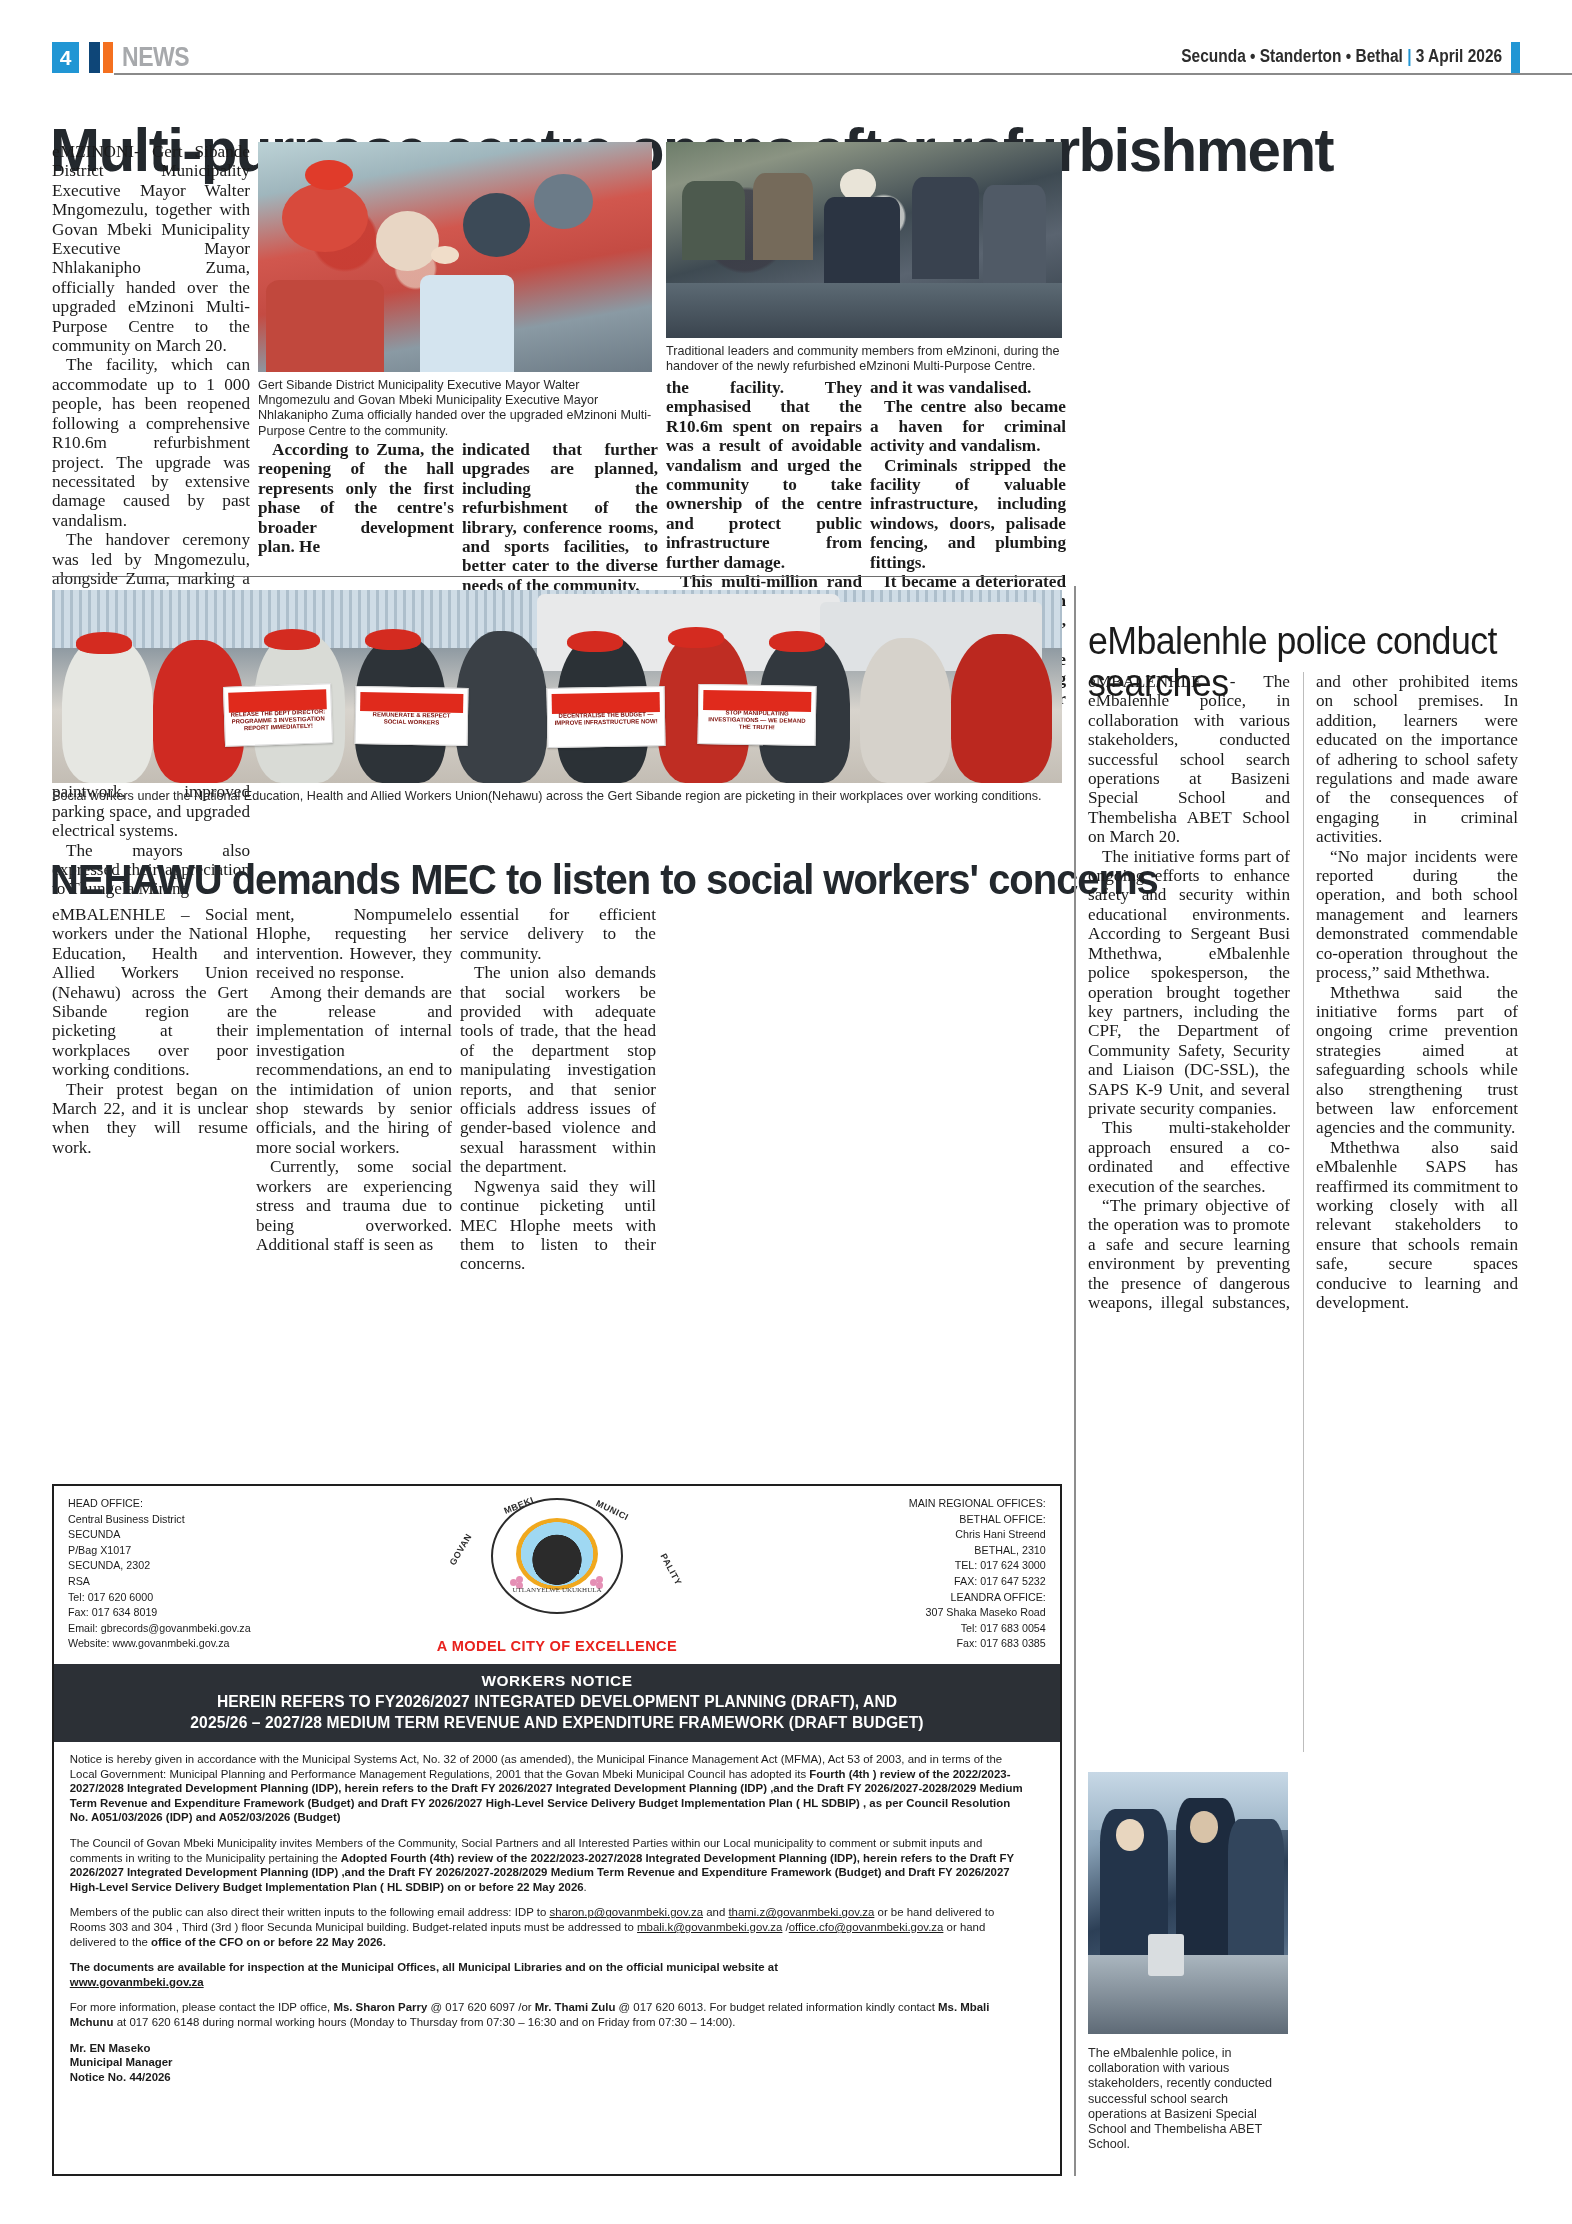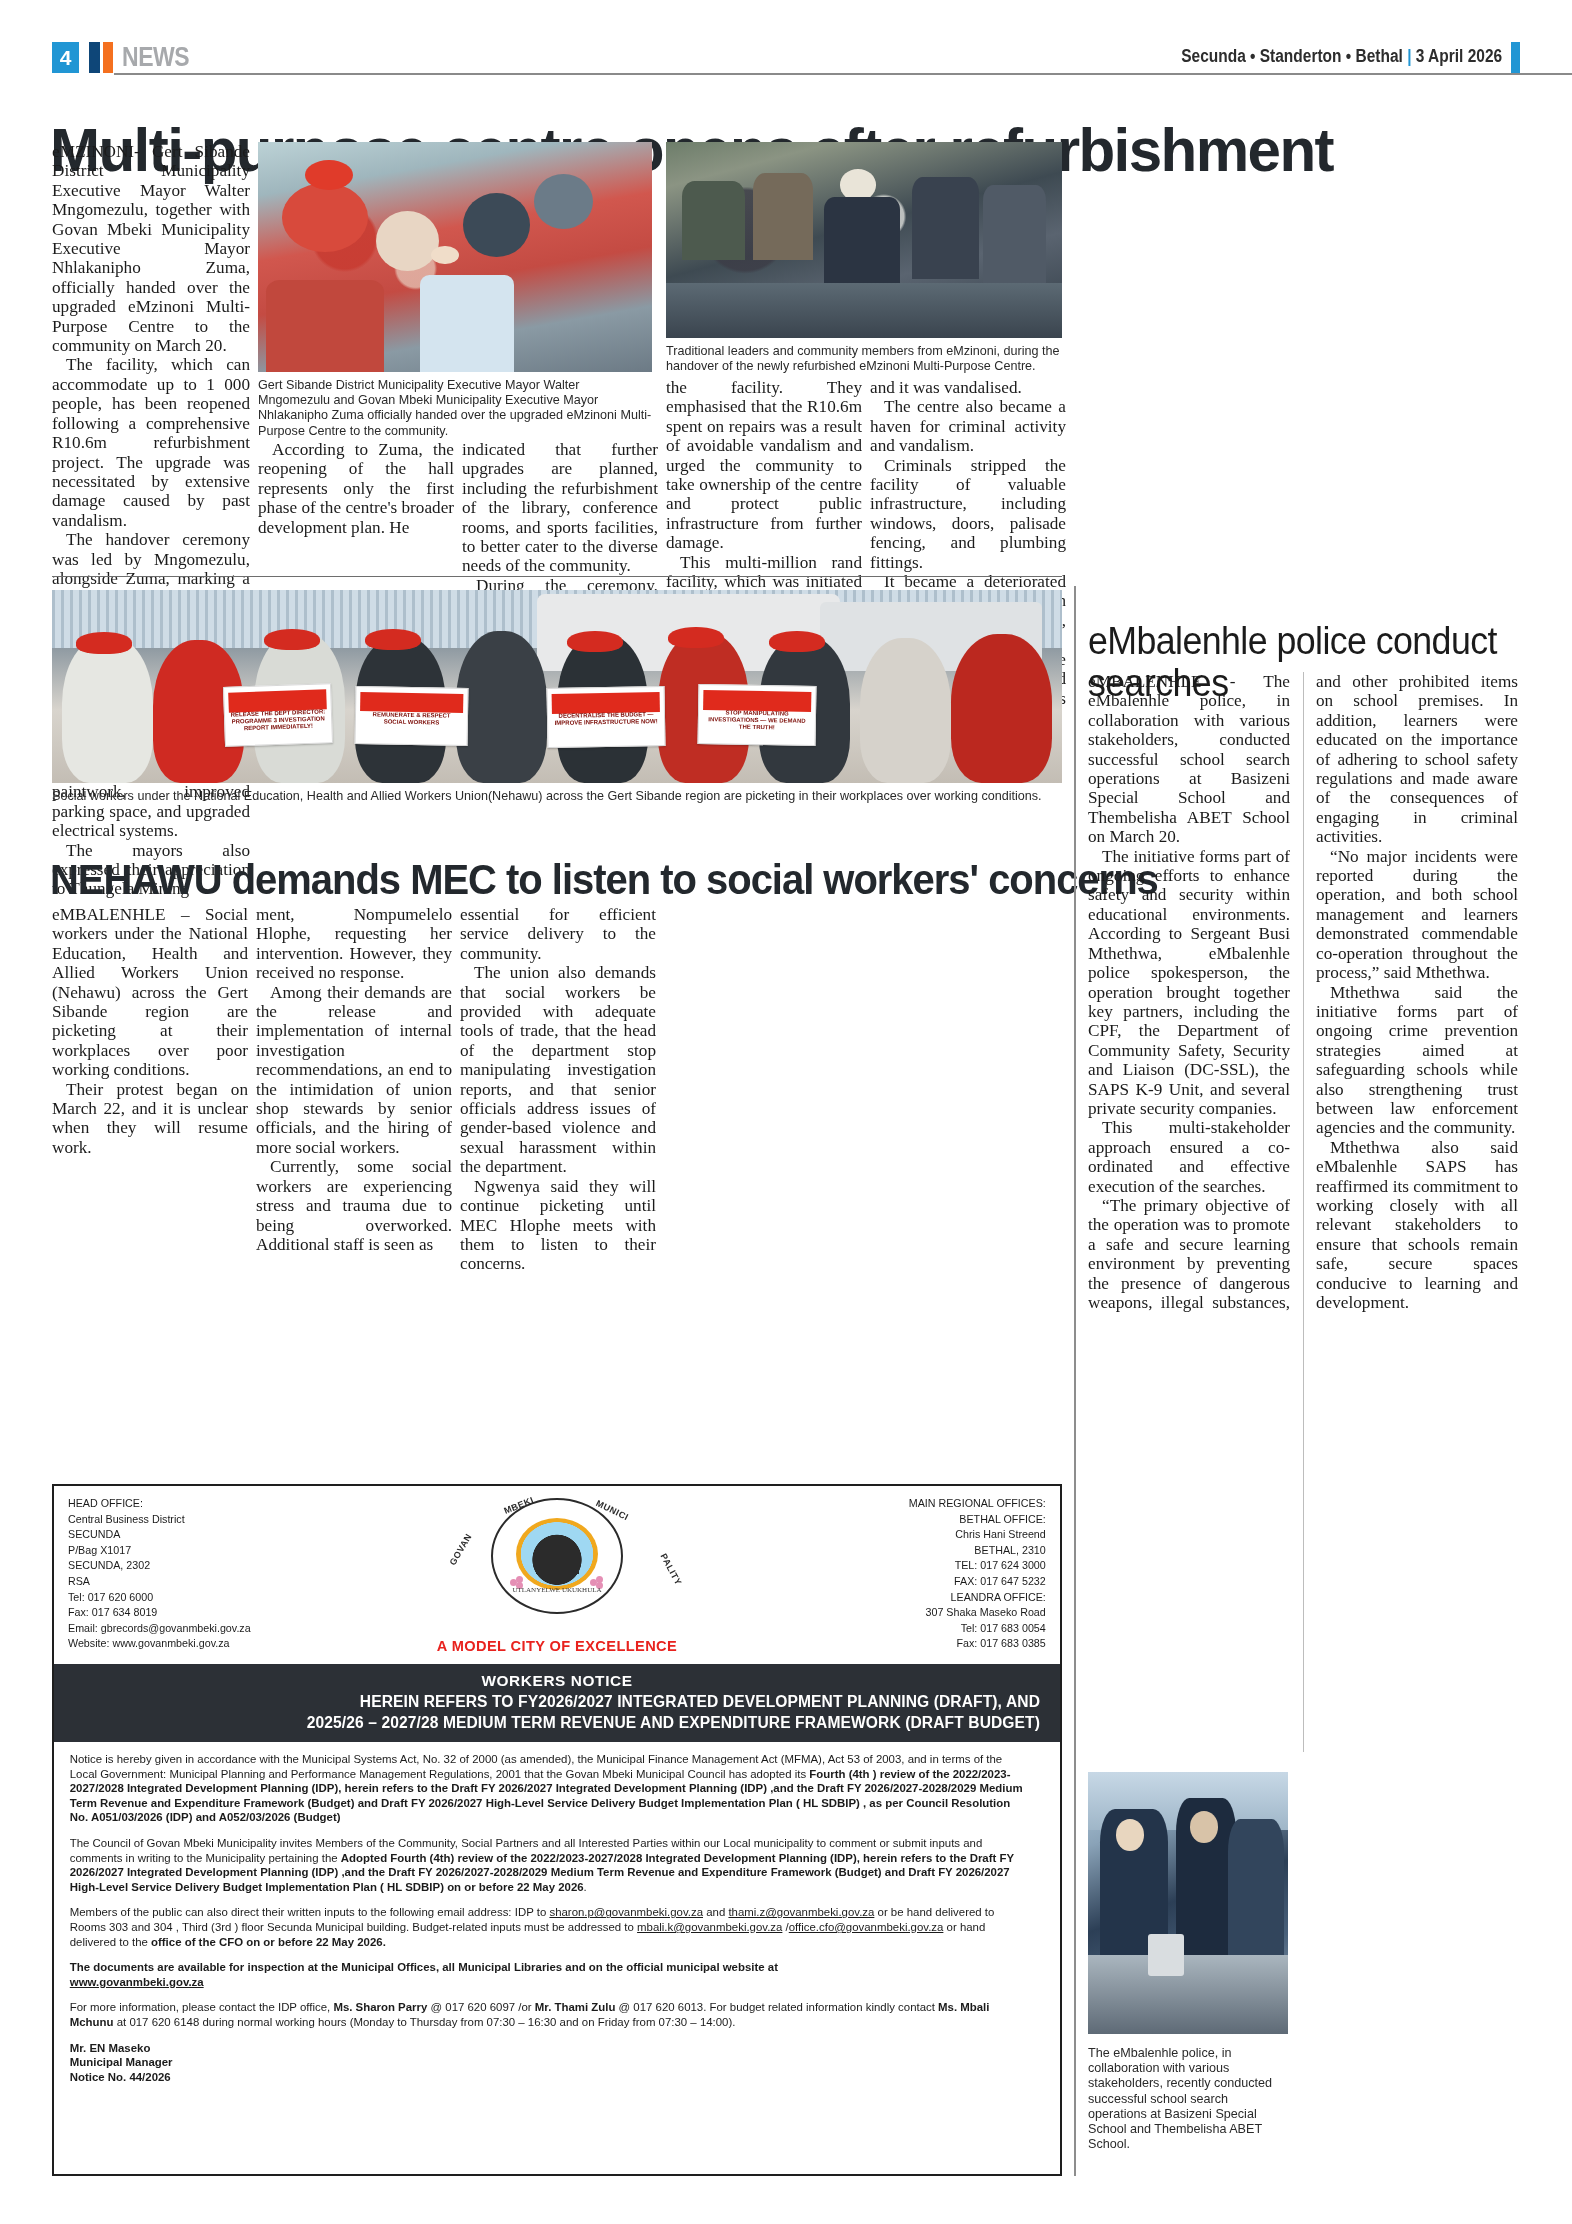--- a/index.html
+++ b/index.html
@@ -153,20 +153,21 @@
   #cap-handover  { left: 258px; top: 378px; width: 396px; }
 
   
   .art1-lower {
     position: absolute;
     top: 440px;
     font-size: 17.2px;
     line-height: 19.4px;
     text-align: justify;
     hyphens: auto;
+    font-weight: bold;
   }
   .art1-lower p { margin: 0; text-indent: 14px; }
   .art1-lower p.first { text-indent: 0; }
   #a1-c2 { left: 258px; width: 196px; }
   #a1-c3 { left: 462px; width: 196px; }
   #a1-c4 { left: 666px; width: 196px; top: 378px; }
   #a1-c5 { left: 870px; width: 196px; top: 378px; }
 
   
   .hr-thin {
@@ -349,21 +350,21 @@
   }
 
   .adv-banner {
     background: #2c3036;
     color: #ffffff;
     text-align: center;
     padding: 7px 20px 9px;
     font-weight: bold;
   }
   .adv-banner .b1 { font-size: 15.4px; letter-spacing: .6px; line-height: 20px; }
-  .adv-banner .b2 { font-size: 15.6px; line-height: 21px; letter-spacing: .1px; text-align: right; }
+  .adv-banner .b2 { font-size: 15.6px; line-height: 21px; letter-spacing: .1px; }
 
   .adv-body {
     padding: 10px 16px 8px 16px;
     font-size: 11.6px;
     line-height: 14.6px;
     transform: scaleX(0.985);
     transform-origin: left top;
   }
   .adv-body p { margin: 0 0 11px 0; }
   .adv-body b { font-weight: bold; }

